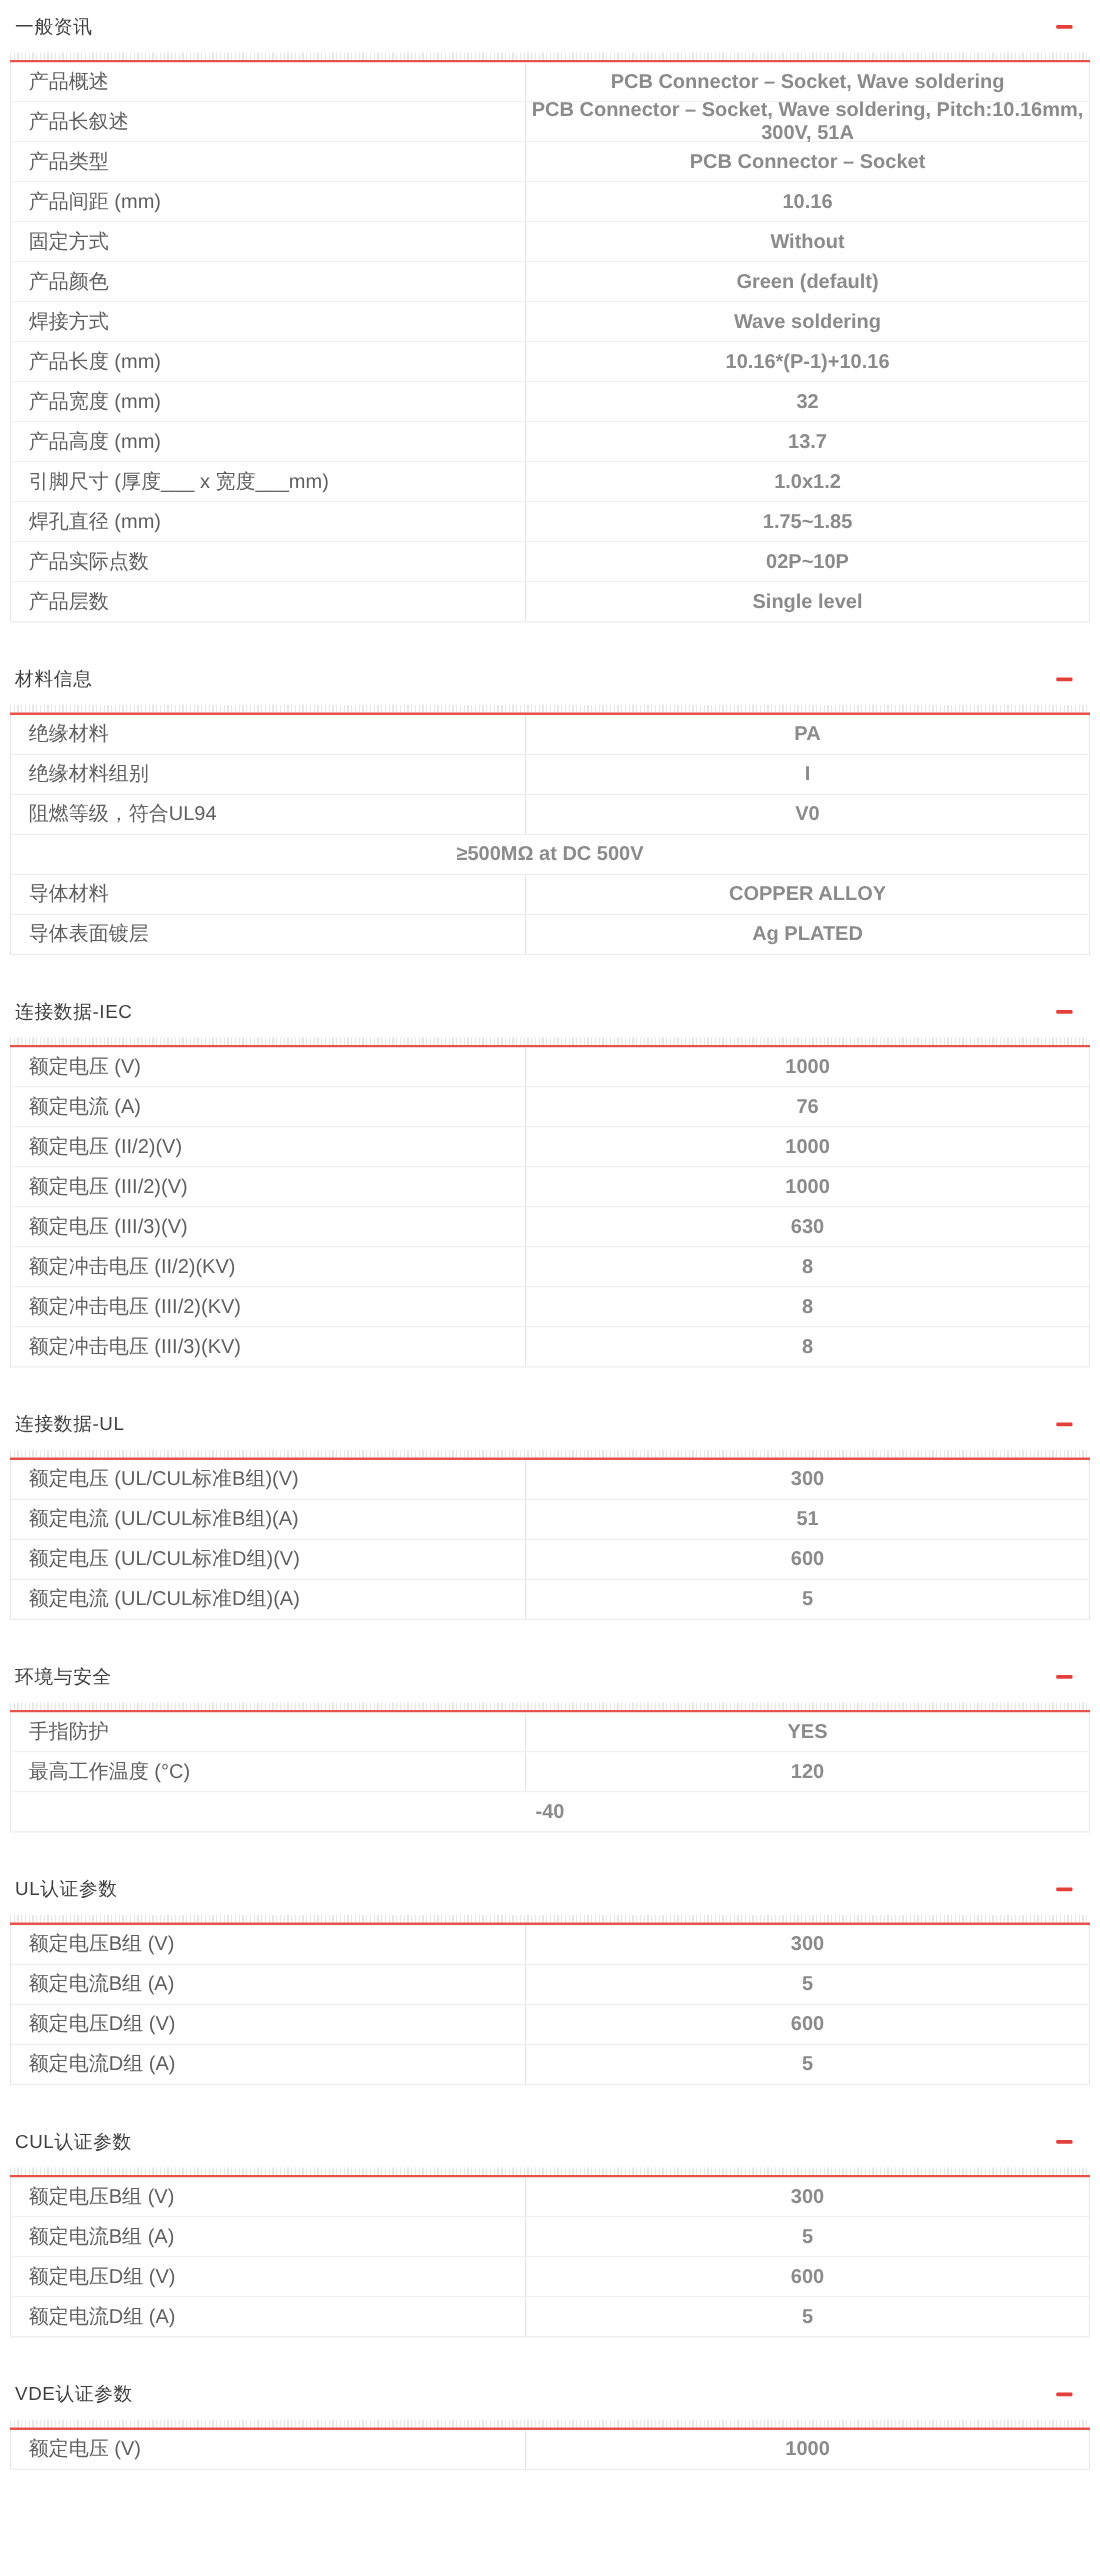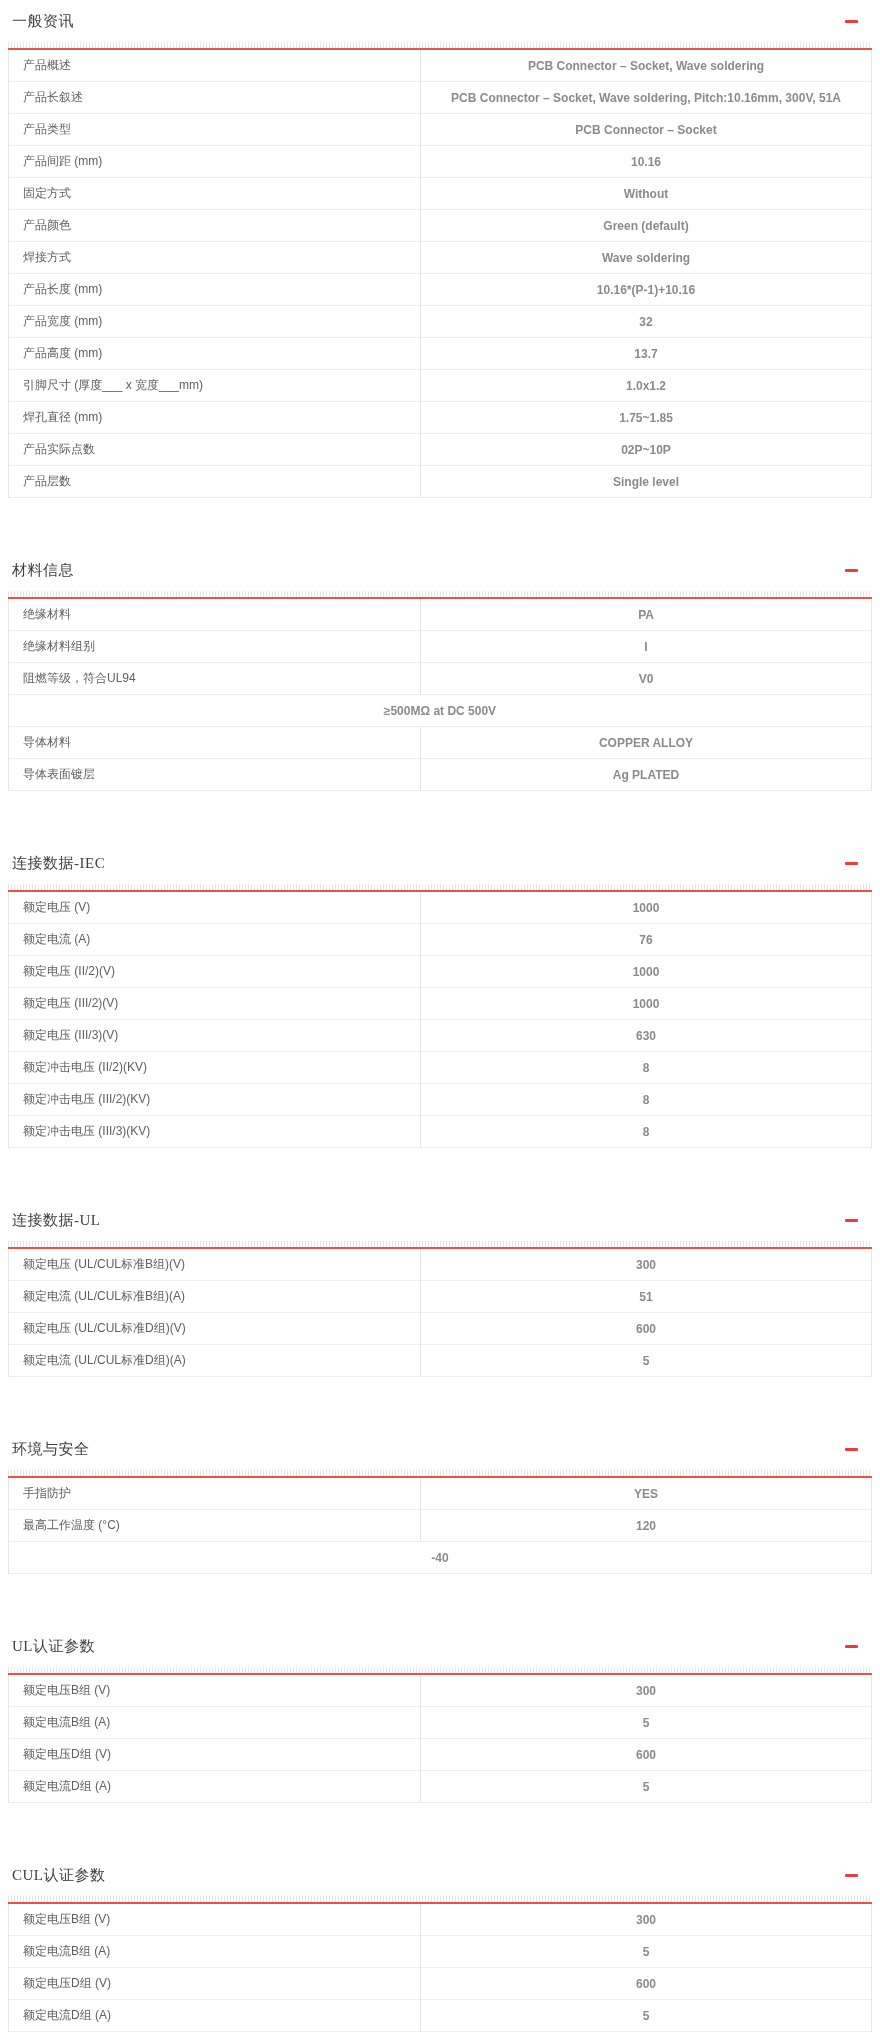--- a/index.html
+++ b/index.html
@@ -11,45 +11,45 @@
     --value-text:#8b8b8b;
     --title-text:#3f3f3f;
   }
   html,body{margin:0;padding:0;background:#ffffff;}
   body{
     width:880px;height:2040px;overflow:hidden;
     font-family:"Liberation Sans","DejaVu Sans",sans-serif;
     -webkit-font-smoothing:antialiased;
   }
   .page{padding:6px 8px 0 8px;}
-  .section{margin-top:59px;}
+  .section{margin-top:32px;}
   .section:first-child{margin-top:2px;}
   .sec-head{
     display:flex;justify-content:space-between;align-items:center;
-    height:26px;padding:0 2px 0 4px;margin-bottom:8px;font-family:Liberation Serif, serif;
+    height:26px;padding:0 2px 0 4px;margin-bottom:8px;
   }
   .sec-title{font-size:15px;color:var(--title-text);letter-spacing:.5px;}
   .minus{
     width:13px;height:3px;background:var(--minus-red);
     margin-right:12px;border-radius:1px;cursor:pointer;flex:0 0 auto;
   }
   .sec-divider{
     height:6px;
     background:repeating-linear-gradient(90deg,#e7e7e7 0 1px,#ffffff 1px 3px),
                repeating-linear-gradient(0deg,#f3f3f3 0 1px,#ffffff 1px 3px);
     border-bottom:2px solid var(--accent-red);
   }
   .spec-table{
     border-left:1px solid var(--border-vert);
     border-right:1px solid var(--border-vert);
   }
   .spec-row{
     display:flex;height:32px;box-sizing:border-box;
     border-bottom:1px solid var(--border-light);
-    align-items:stretch;font-size:12px;background:#fff;
+    align-items:stretch;font-size:16px;background:#fff;
   }
   .spec-label{
     width:47.8%;box-sizing:border-box;padding-left:14px;
     color:var(--label-text);
     border-right:1px solid var(--border-vert);
     display:flex;align-items:center;
   }
   .spec-value{
     flex:1;display:flex;align-items:center;justify-content:center;
     color:var(--value-text);text-align:center;font-weight:bold;

